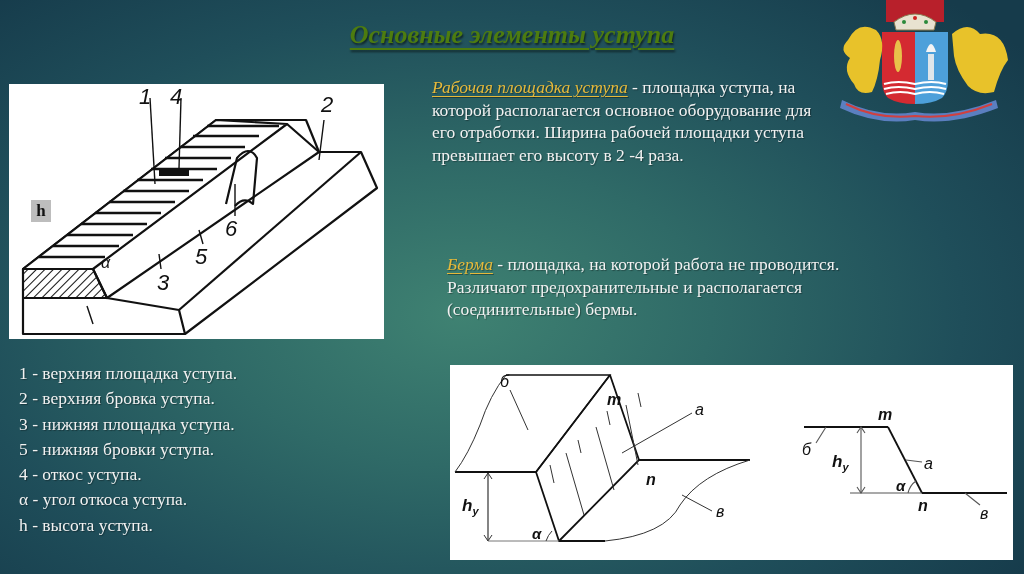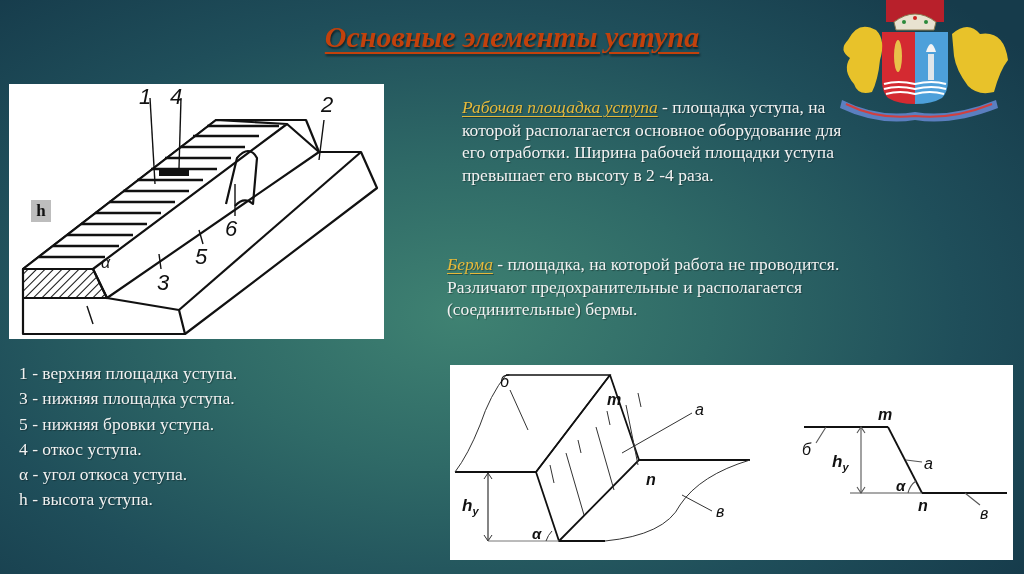--- a/index.html
+++ b/index.html
@@ -4,40 +4,40 @@
 <style>
   html, body { margin: 0; padding: 0; }
   body {
     width: 1024px; height: 574px; overflow: hidden; position: relative;
     background: radial-gradient(ellipse 70% 75% at 45% 55%, #3f8272 0%, #2f6a67 35%, #1f4e5a 70%, #163b4b 100%);
     font-family: "Liberation Serif", "DejaVu Serif", serif;
     color: #ffffff;
   }
   .title {
     position: absolute; left: 0; width: 1024px; top: 20px; text-align: center;
-    font-size: 30px; font-style: italic; font-weight: bold;
-    color: #c2410c; text-decoration: underline; text-underline-offset: 5px;
+    font-size: 26px; font-style: italic; font-weight: bold;
+    color: #4d7c0f; text-decoration: underline; text-underline-offset: 5px;
     text-decoration-thickness: 2px;
     text-shadow: 1px 2px 2px rgba(0,0,0,0.55);
   }
   .emblem { position: absolute; left: 828px; top: 0; width: 196px; height: 128px; }
   .panel { position: absolute; background: #ffffff; }
   .panel svg { display: block; }
   .panel-left { left: 9px; top: 84px; width: 375px; height: 255px; }
   .panel-right { left: 450px; top: 365px; width: 563px; height: 195px; }
   .h-badge {
     position: absolute; left: 22px; top: 116px; width: 20px; height: 22px;
     background: #bdbdbd; color: #111; font-weight: bold; font-size: 17px;
     text-align: center; line-height: 22px; font-family: "Liberation Serif", serif;
   }
   .para {
     position: absolute; font-size: 17.5px; line-height: 22.5px; color: #f2f2f2;
     text-shadow: 1px 1px 1px rgba(0,0,0,0.35);
   }
-  .para-1 { left: 462px; top: 76px; width: 380px; margin-top: 20px; }
+  .para-1 { left: 432px; top: 76px; width: 380px; }
   .para-2 { left: 447px; top: 253px; width: 400px; }
   .term {
     color: #e6b93a; font-style: italic; text-decoration: underline;
     text-underline-offset: 3px;
   }
   .legend {
     position: absolute; left: 18px; top: 360px; margin: 1px; padding: 0; list-style: none;
     font-size: 17.5px; line-height: 25.3px; color: #f2f2f2;
     text-shadow: 1px 1px 1px rgba(0,0,0,0.35);
   }
@@ -143,20 +143,21 @@
 
 <div class="para para-1">
   <span class="term">Рабочая площадка уступа</span><span> - площадка уступа, на которой располагается основное оборудование для его отработки. Ширина рабочей площадки уступа превышает его высоту в 2 -4 раза.</span>
 </div>
 <div class="para para-2">
   <span class="term">Берма</span><span> - площадка, на которой работа не проводится. Различают предохранительные и располагается (соединительные) бермы.</span>
 </div>
 
 <ul class="legend">
   <li>1 - верхняя площадка уступа.</li>
+  <li>2 - верхняя бровка уступа.</li>
   <li>3 - нижняя площадка уступа.</li>
   <li>5 - нижняя бровки уступа.</li>
   <li>4 - откос уступа.</li>
   <li>α - угол откоса уступа.</li>
   <li>h - высота уступа.</li>
 </ul>
 
 <div class="panel panel-right">
   <svg width="563" height="195" viewBox="0 0 563 195">
 

